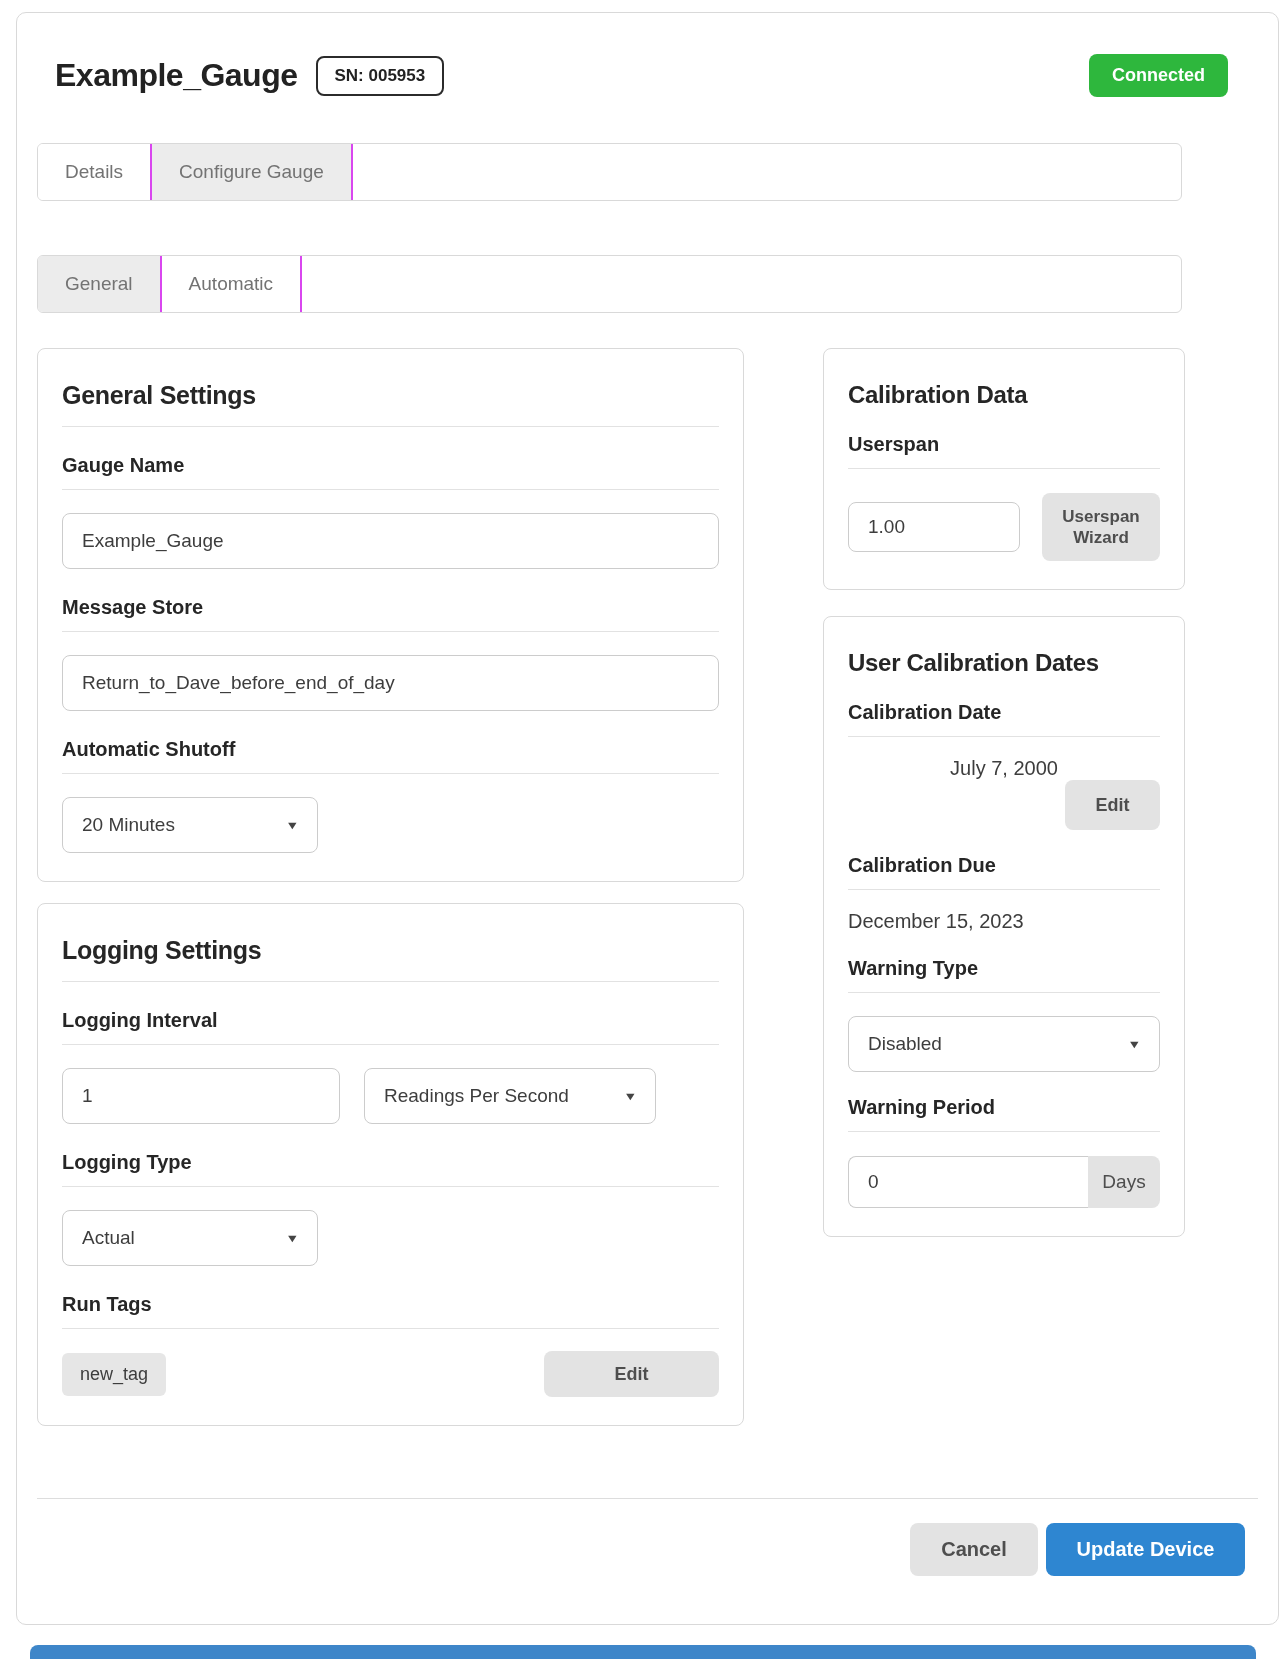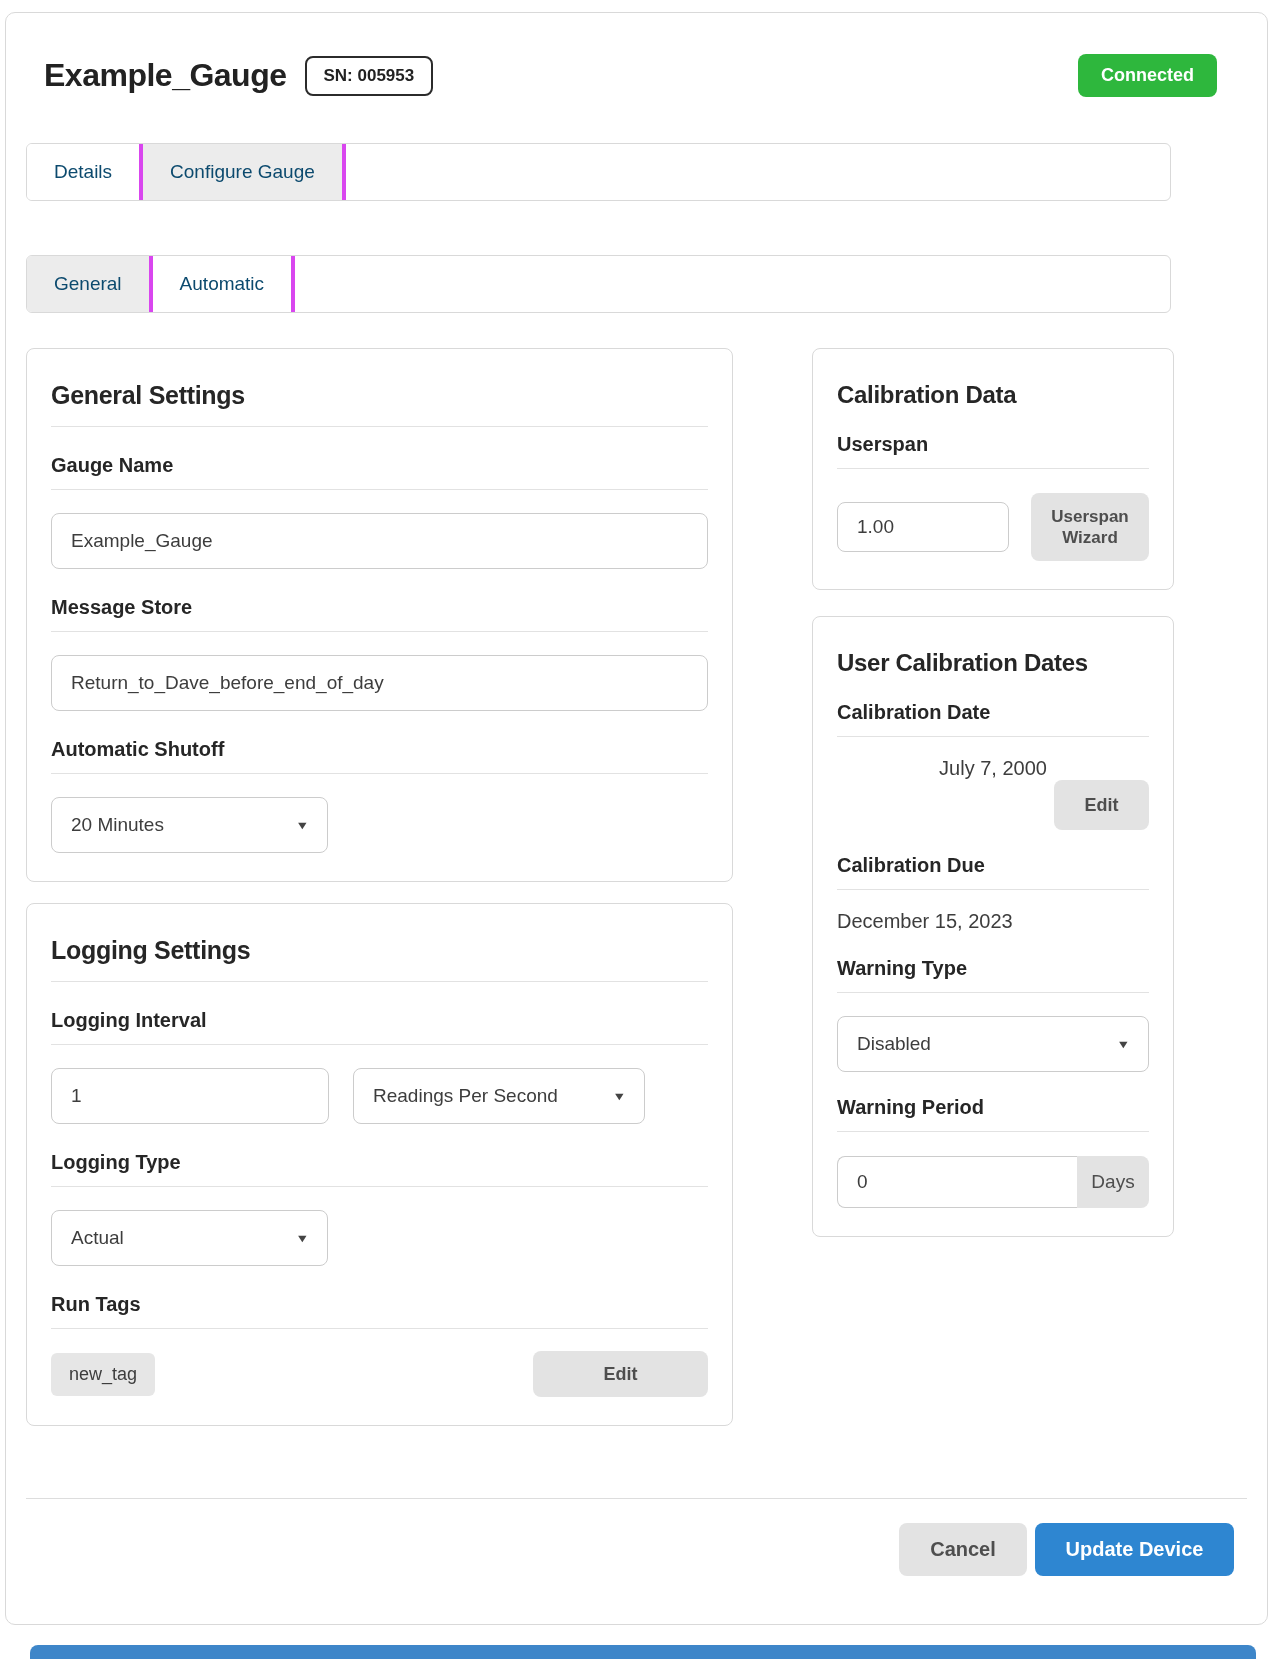--- a/index.html
+++ b/index.html
@@ -2,57 +2,57 @@
 <html style="--connected-green: #2eb73d; --primary-blue: #2e86d1; --bottom-bar-blue: #3e86c9;"><head>
 <meta charset="utf-8">
 <style>
   html,body{margin:0;padding:0;}
   body{
     width:1287px;height:1659px;position:relative;background:#ffffff;
     font-family:"Liberation Sans","DejaVu Sans",sans-serif;color:#333;
     overflow:hidden;
   }
   .card{
-    position:absolute;left:5px;top:12px;width:1263px;height:1613px;
+    position:absolute;left:16px;top:12px;width:1263px;height:1613px;
     border:1px solid #d9d9d9;border-radius:10px;background:#fff;
     box-sizing:border-box;padding:0 20px;
   }
   
   .header-row{display:flex;align-items:center;justify-content:space-between;
     margin-top:41px;padding:0 30px 0 18px;}
   .header-left{display:flex;align-items:center;}
   h1.title{margin:0;font-size:32px;font-weight:700;color:#222;letter-spacing:-0.5px;}
   .sn-chip{margin-left:18px;border:2px solid #2b2b2b;border-radius:8px;
     padding:8px 17px;font-size:17px;font-weight:700;color:#222;background:#fff;}
   .btn{border:none;border-radius:8px;cursor:pointer;font-family:inherit;}
   .btn-green{background:var(--connected-green,#2eb73d);color:#fff;font-size:18px;
     font-weight:700;padding:11px 23px;border-radius:8px;}
   
   .tabbar{margin-top:46px;width:1145px;height:58px;border:1px solid #d9d9d9;
     border-radius:6px;display:flex;background:#fff;box-sizing:border-box;overflow:hidden;}
   .tabbar.sub{margin-top:54px;}
-  .tab{display:flex;align-items:center;padding:0 27px;font-size:19px;color:#0c4a6e;
-    border-right:4px solid #d946ef;cursor:pointer;background:#fff;white-space:nowrap;}
+  .tab{display:flex;align-items:center;padding:0 27px;font-size:19px;color:#737373;
+    border-right:2px solid #d946ef;cursor:pointer;background:#fff;white-space:nowrap;}
   .tab.active{background:#ececec;}
   
   .columns{display:flex;align-items:flex-start;margin-top:35px;}
   .col-left{width:707px;display:flex;flex-direction:column;gap:21px;}
   .col-right{width:362px;margin-left:79px;display:flex;flex-direction:column;gap:26px;}
   .panel{border:1px solid #d9d9d9;border-radius:8px;background:#fff;
     box-sizing:border-box;padding:24px 24px 28px 24px;}
   .panel h2{margin:8px 0 0;font-size:25px;font-weight:700;color:#262626;letter-spacing:-0.3px;}
   .col-right .panel h2{font-size:24px;}
   .hdiv{border-bottom:1px solid #e2e2e2;margin-top:16px;}
   .field-label{margin-top:27px;padding-bottom:12px;border-bottom:1px solid #e2e2e2;
     font-size:20px;font-weight:700;color:#262626;}
   .col-right .field-label{margin-top:24px;}
   .text-input{display:block;margin-top:23px;height:56px;width:100%;box-sizing:border-box;
     border:1px solid #cccccc;border-radius:8px;padding:0 19px;font-size:19px;color:#3d3d3d;
     font-family:inherit;background:#fff;outline:none;}
-  .select{margin-top:23px;height:56px;width:277px;box-sizing:border-box;
+  .select{margin-top:23px;height:56px;width:256px;box-sizing:border-box;
     border:1px solid #cccccc;border-radius:8px;padding:0 19px;display:flex;
     align-items:center;justify-content:space-between;font-size:19px;color:#3d3d3d;
     cursor:pointer;background:#fff;}
   .caret{font-size:11px;color:#444;transform:scaleX(1.3);}
   .btn-grey{background:#e3e3e3;color:#4e4e4e;font-weight:700;font-size:18px;
     border-radius:8px;border:none;font-family:inherit;cursor:pointer;}
   
   .li-row{margin-top:23px;display:flex;gap:24px;}
   .li-input{width:278px;margin-top:0;}
   .li-select{width:292px;margin-top:0;}

